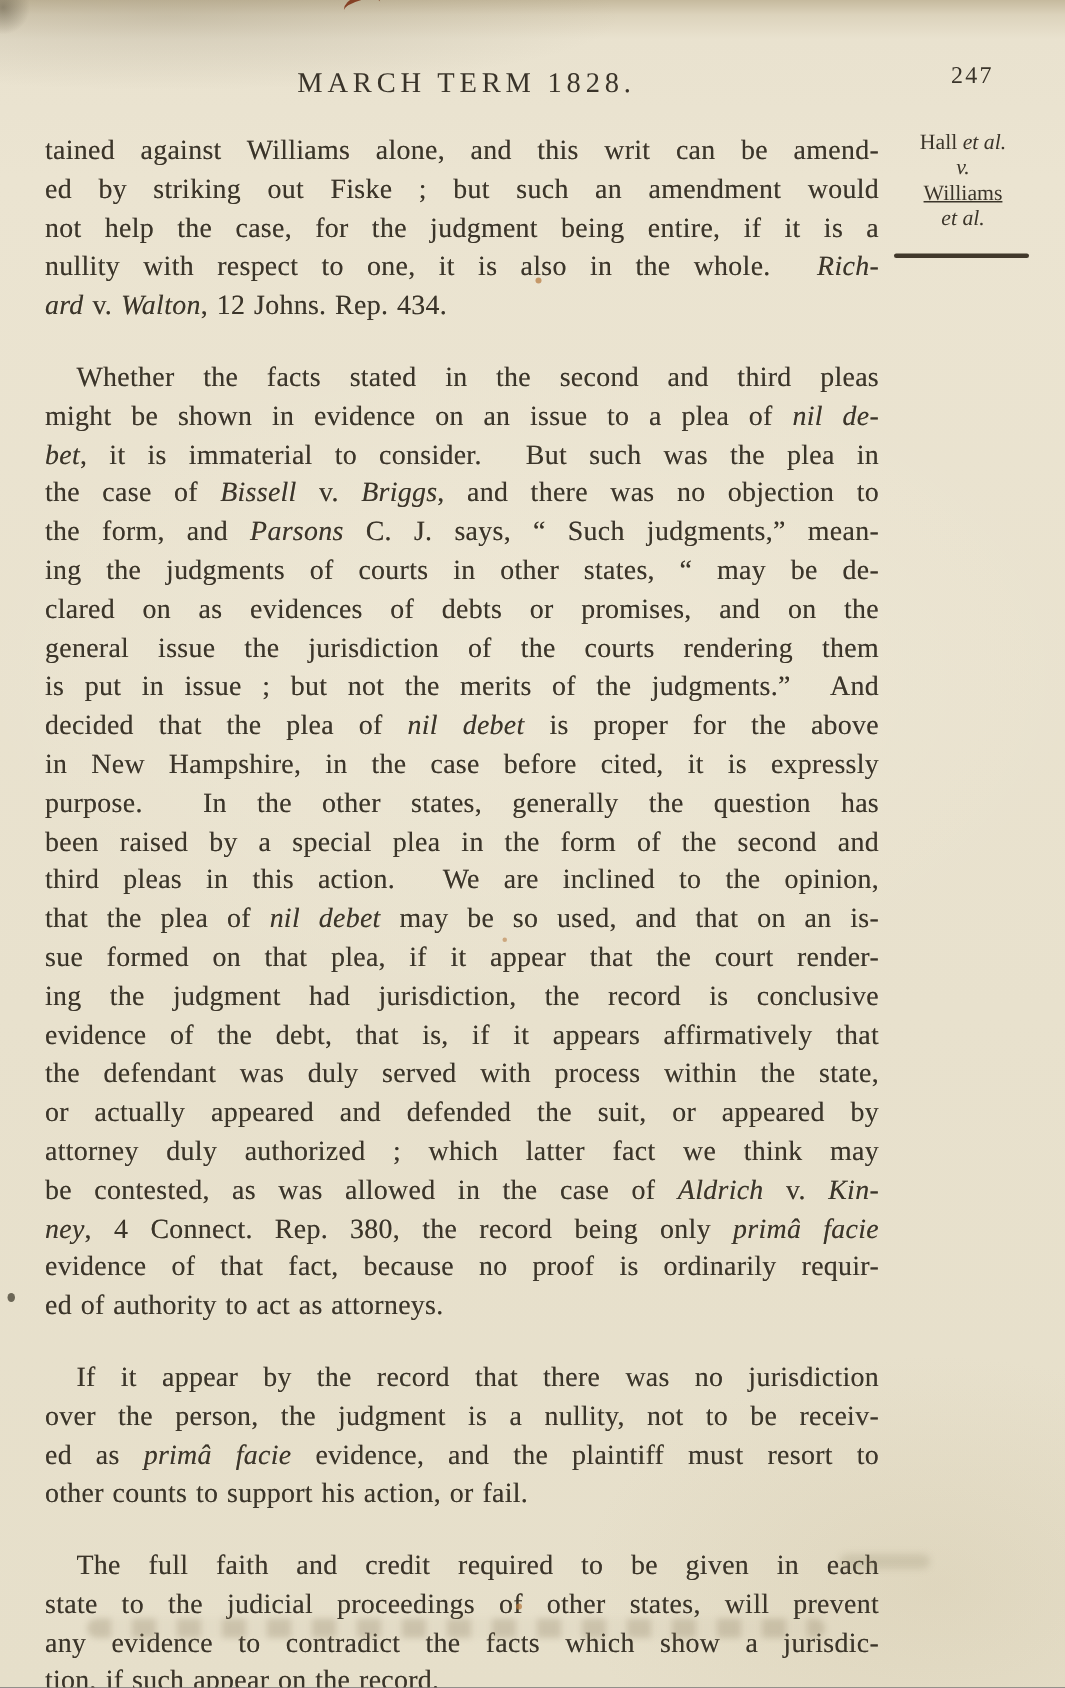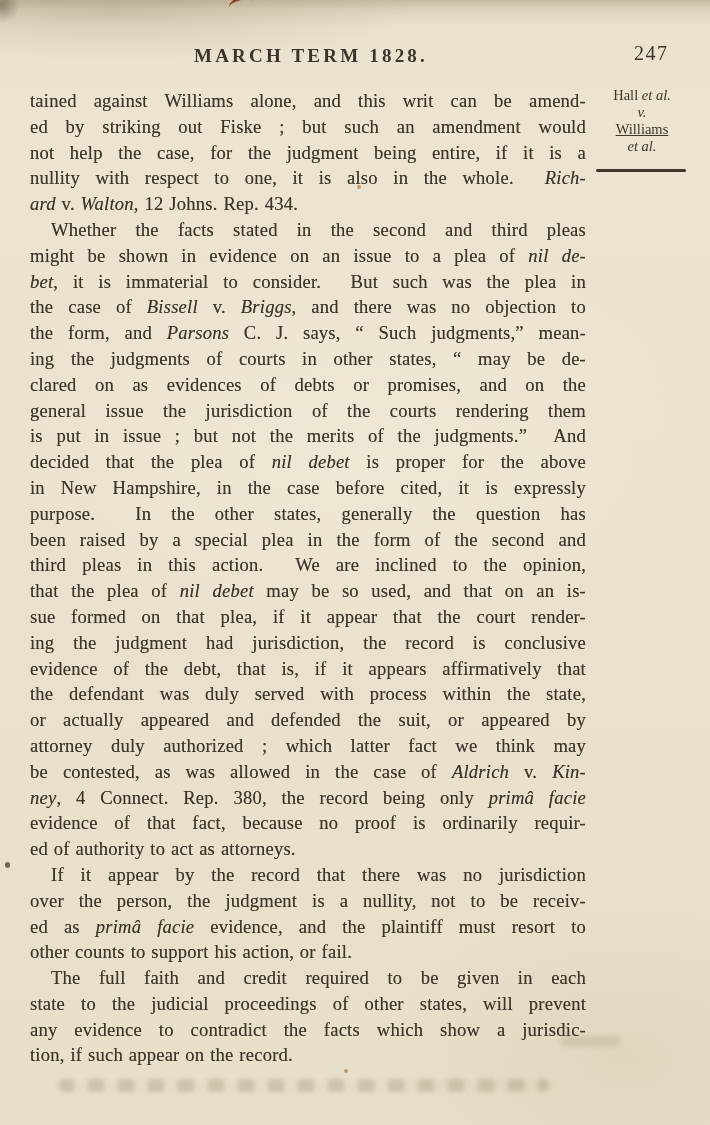--- a/index.html
+++ b/index.html
@@ -8,33 +8,33 @@
     font-family:"Liberation Serif","DejaVu Serif",serif;
     color:var(--ink,#3b352a);
     background:
       radial-gradient(ellipse 430px 70px at 16% 1%, rgba(118,106,82,.20), transparent 70%),
       radial-gradient(circle 24px at 2px 5px, rgba(92,85,66,.55), transparent 75%),
       radial-gradient(ellipse 340px 220px at 88% 94%, rgba(196,182,146,.22), transparent 70%),
       radial-gradient(ellipse 500px 300px at 50% 40%, rgba(255,252,240,.20), transparent 75%),
       linear-gradient(180deg,#c6ba9e 0px,#dcd3bc 10px,#e9e2cf 26px,#ebe4d1 120px,#e8e1cd 60%,#e6dfca 100%);
   }
   .running-head{position:absolute;left:33px;top:45px;width:556px;text-align:center;
-    font-size:19px;letter-spacing:3.2px;font-weight:bold;color:#3a342a;}
-  .page-num{position:absolute;left:634px;top:42px;width:60px;font-size:20px;letter-spacing:1.5px;color:#3a342a;}
+    font-size:19px;letter-spacing:3.2px;font-weight:normal;color:#3a342a;}
+  .page-num{position:absolute;left:634px;top:42px;width:60px;font-size:16px;letter-spacing:1.5px;color:#3a342a;}
   .margin-note{position:absolute;left:594px;top:87px;width:96px;text-align:center;
     font-size:14.5px;line-height:17px;}
   .margin-rule{position:absolute;left:596px;top:169px;width:90px;height:2.5px;
     background:#41382b;border-radius:2px;}
   .body-text{position:absolute;left:30px;top:88px;width:556px;font-size:18.6px;
     letter-spacing:.2px;word-spacing:1px;
     text-shadow:0 0 .4px rgba(58,50,36,.55);}
   .line{height:25.8px;line-height:25.8px;text-align:justify;text-align-last:justify;
     text-justify:inter-word;overflow:hidden;white-space:nowrap;}
   .line.nj{text-align-last:left;}
-  .line.indent{text-indent:21px;}
+  .line.indent{text-indent:21px;margin-top:22px;}
   .it{font-style:italic;}
   .ink-mark{position:absolute;left:229px;top:-3px;width:25px;height:12px;
     border-top:3.5px solid var(--mark,#7c2e12);border-radius:50%;
     transform:rotate(-14deg);opacity:.85;}
   .smudge-a{position:absolute;left:58px;top:1079px;width:492px;height:13px;border-radius:7px;
     background:repeating-linear-gradient(90deg, rgba(143,130,100,.30) 0 16px, rgba(143,130,100,.04) 16px 30px);
     filter:blur(2.2px);}
   .smudge-b{position:absolute;left:560px;top:1036px;width:60px;height:10px;border-radius:5px;
     background:rgba(143,130,100,.22);filter:blur(2.5px);}
   .spot{position:absolute;border-radius:50%;}

